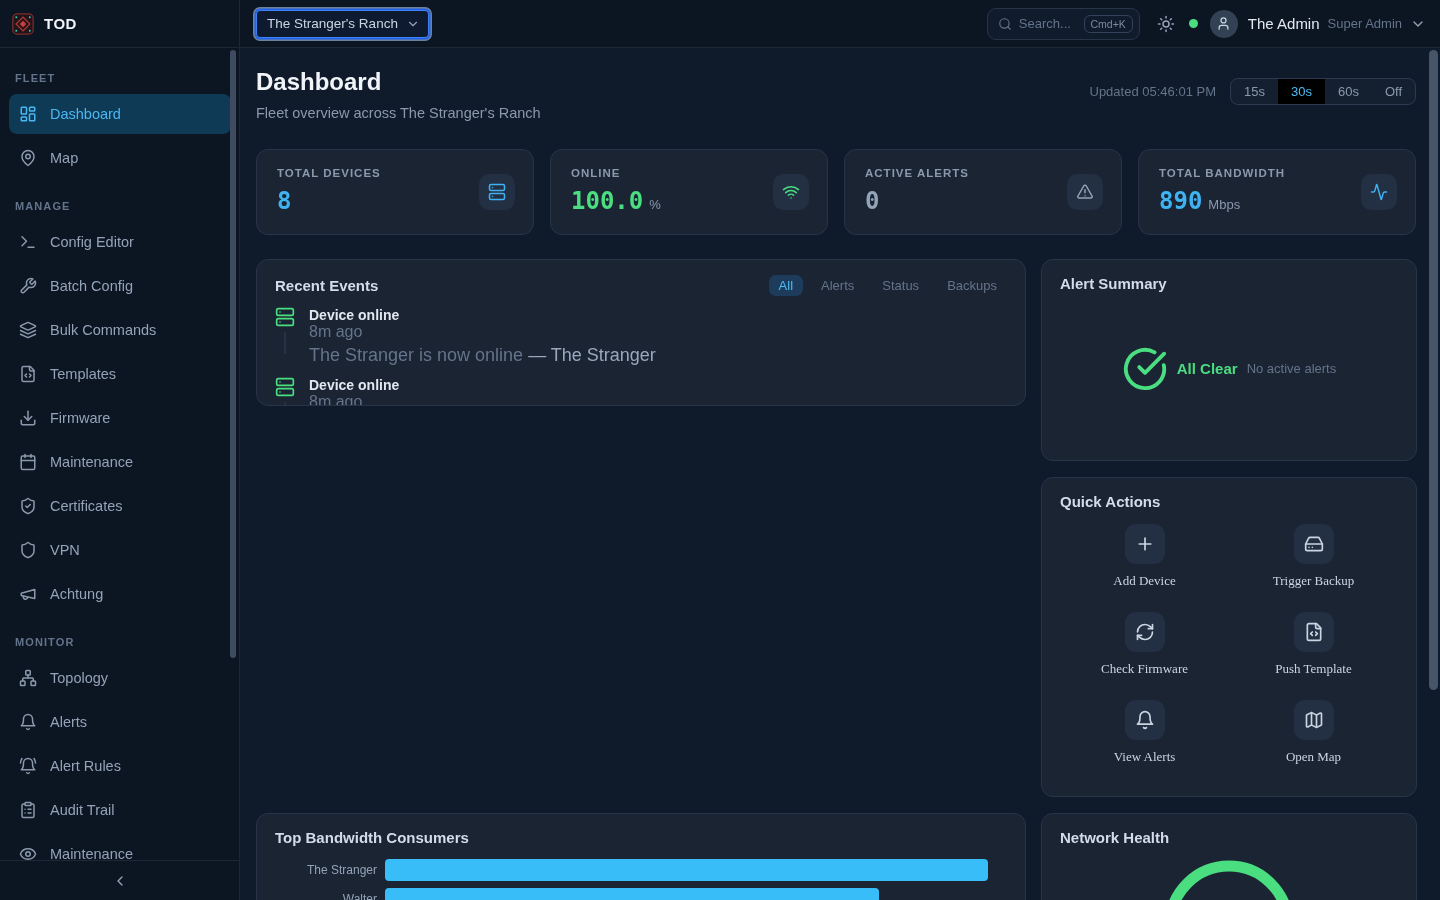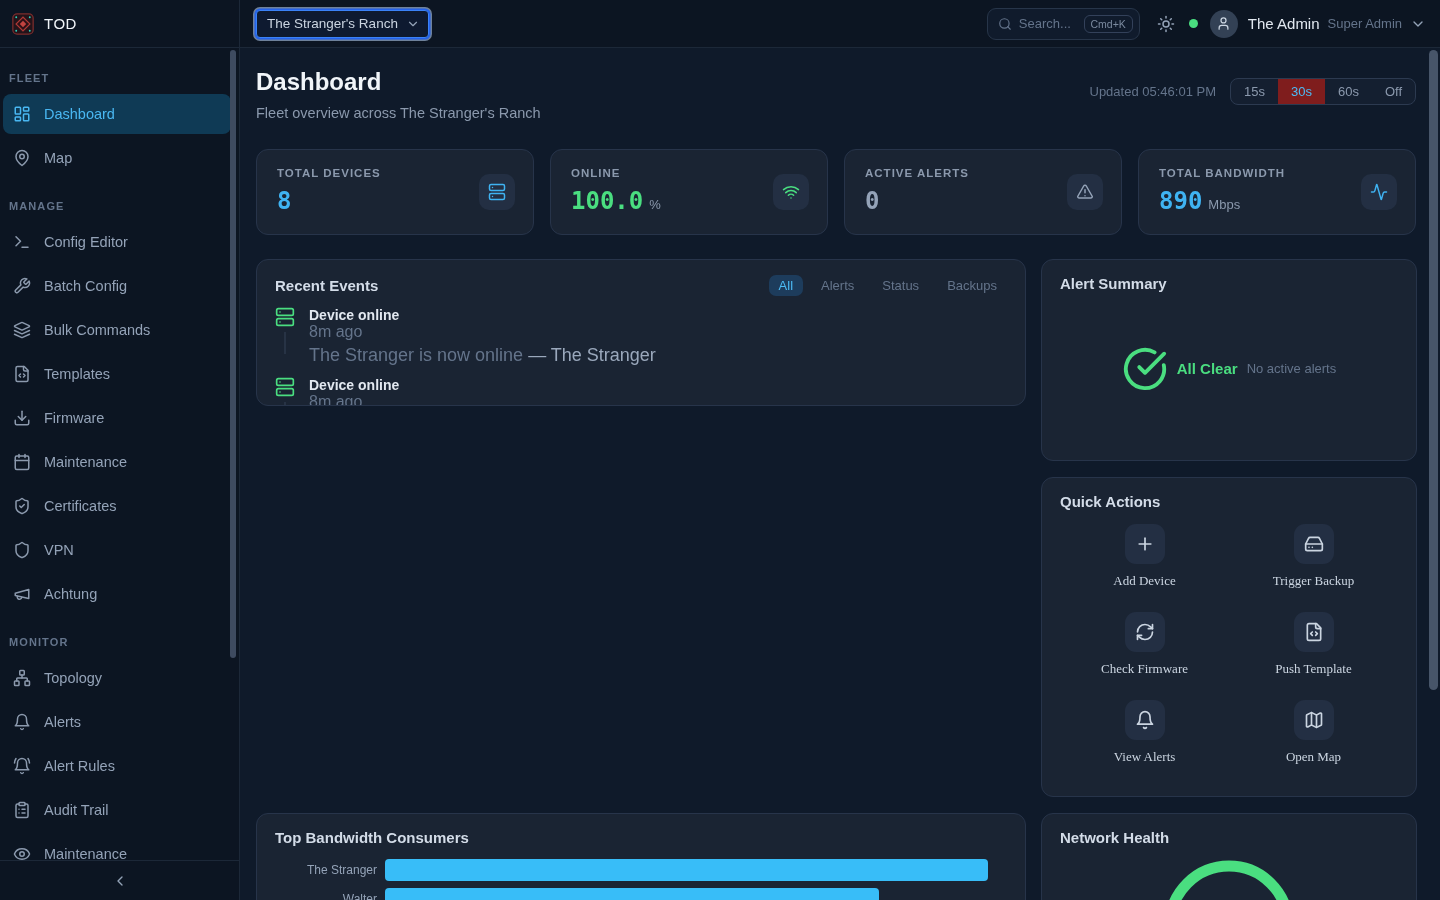--- a/index.html
+++ b/index.html
@@ -15,21 +15,21 @@
   .ic { display:inline-flex; align-items:center; justify-content:center; flex:none; }
   .ic svg { width:100%; height:100%; display:block; }
   .i14{width:14px;height:14px}.i16{width:16px;height:16px}.i18{width:18px;height:18px}
   .i20{width:20px;height:20px}.i22{width:22px;height:22px}.i46{width:46px;height:46px}
 
   
   .topbar { position:absolute; top:0; left:0; width:1440px; height:48px;
     background:#0c1522; border-bottom:1px solid #1c2838; display:flex; align-items:center; z-index:5; }
   .topbar-left { width:240px; height:100%; display:flex; align-items:center; gap:10px;
     padding-left:12px; border-right:1px solid #1c2838; flex:none; }
-  .brand-name { font-size:15px; font-weight:normal; letter-spacing:.5px; color:#f1f5f9; }
+  .brand-name { font-size:15px; font-weight:bold; letter-spacing:.5px; color:#f1f5f9; }
   .org-select { margin-left:16px; height:28px; min-width:156px; display:flex; align-items:center; gap:8px;
     padding:0 8px 0 10px; background:#0e1a30; border:1px solid #3b82f6; border-radius:4px;
     box-shadow:0 0 0 1.5px #2563eb, 0 0 0 3px rgba(191,219,254,.55); color:#cbd5e1; font-size:13.5px; cursor:pointer; }
   .org-select .ic { color:#94a3b8; }
   .top-spacer { flex:1; }
   .searchbox { width:153px; height:32px; border:1px solid #273549; border-radius:9px;
     background:#101b2c; display:flex; align-items:center; gap:7px; padding:0 6px 0 10px; color:#64748b; cursor:text; }
   .searchbox input { flex:1; min-width:0; background:transparent; border:none; outline:none;
     color:#94a3b8; font-size:13px; font-family:inherit; }
   .searchbox input::placeholder { color:#64748b; }
@@ -42,21 +42,21 @@
   .avatar .ic { width:15px; height:15px; }
   .user-name { margin-left:10px; font-size:15px; color:#e2e8f0; }
   .user-role { margin-left:8px; font-size:13px; color:#64748b; }
   .user-chevron { margin-left:8px; margin-right:14px; color:#94a3b8; cursor:pointer; }
 
   
   .sidebar { position:absolute; top:48px; left:0; width:240px; height:852px;
     background:#0c1522; border-right:1px solid #1c2838; z-index:4; }
   .side-scroll { position:absolute; top:2px; right:3px; width:6px; height:608px;
     background:#3e4b60; border-radius:3px; }
-  .side-nav { padding:6px 8px 0 3px; }
+  .side-nav { padding:6px 8px 0 9px; }
   .side-section { font-size:11px; font-weight:bold; letter-spacing:1.1px; color:#64748b;
     padding:18px 6px 10px 6px; }
   .side-item { display:flex; align-items:center; gap:13px; height:40px; padding:0 10px;
     margin-bottom:4px; border-radius:8px; color:#94a3b8; font-size:14.5px; cursor:pointer; }
   .side-item .ic { color:#8b99ad; }
   .side-item.active { background:#0f3a55; color:#49b7f2; }
   .side-item.active .ic { color:#49b7f2; }
   .side-footer { position:absolute; bottom:0; left:0; width:239px; height:40px;
     border-top:1px solid #1c2838; display:flex; align-items:center; justify-content:center;
     color:#94a3b8; cursor:pointer; background:#0c1522; }
@@ -67,21 +67,21 @@
   .main-scroll { position:absolute; top:2px; right:2px; width:9px; height:640px;
     background:#475569; border-radius:5px; z-index:6; }
   .page-head { display:flex; justify-content:space-between; align-items:flex-start; }
   .page-title { font-size:24px; font-weight:bold; color:#f1f5f9; }
   .page-sub { margin-top:9px; font-size:14.5px; color:#8b99ad; }
   .head-right { display:flex; align-items:center; gap:14px; margin-top:10px; }
   .updated { font-size:13px; color:#64748b; }
   .seg { display:flex; border:1px solid #2c3a50; border-radius:8px; overflow:hidden; background:#141f30; }
   .seg button { border:none; background:transparent; color:#8b99ad; font-size:13px;
     font-family:inherit; padding:5px 13px; cursor:pointer; }
-  .seg button.active { background:#7f1d1d; color:#4cbbf5; }
+  .seg button.active { background:#000000; color:#4cbbf5; }
 
   
   .stats { margin-top:28px; display:grid; grid-template-columns:repeat(4,1fr); gap:16px; }
   .stat-card { position:relative; height:86px; background:#1a2433; border:1px solid #27344a;
     border-radius:12px; padding:17px 20px; }
   .stat-label { font-size:11.5px; font-weight:bold; letter-spacing:1px; color:#8b99ad; }
   .stat-value-row { margin-top:8px; display:flex; align-items:baseline; gap:6px; }
   .stat-value { font-size:24px; font-weight:bold; }
   .stat-unit { font-size:13px; color:#8b99ad; }
   .stat-tile { position:absolute; right:18px; top:50%; transform:translateY(-50%);

